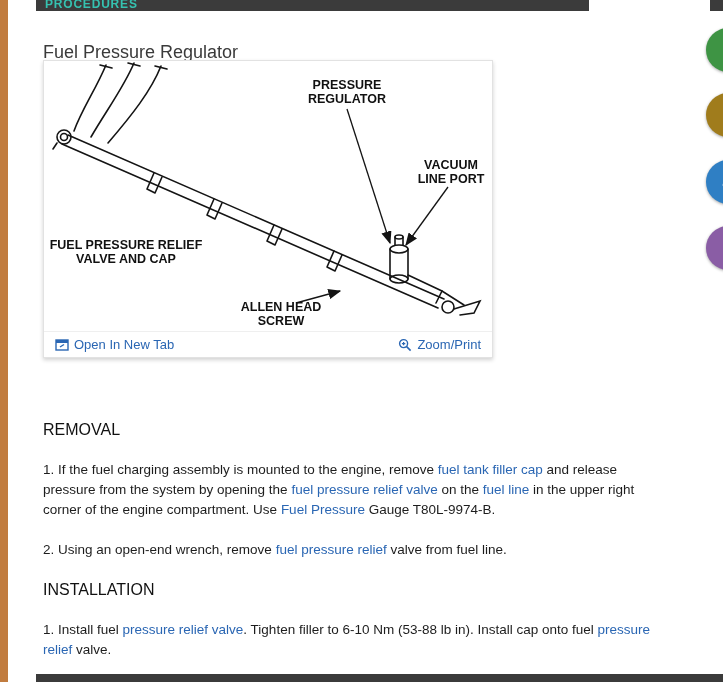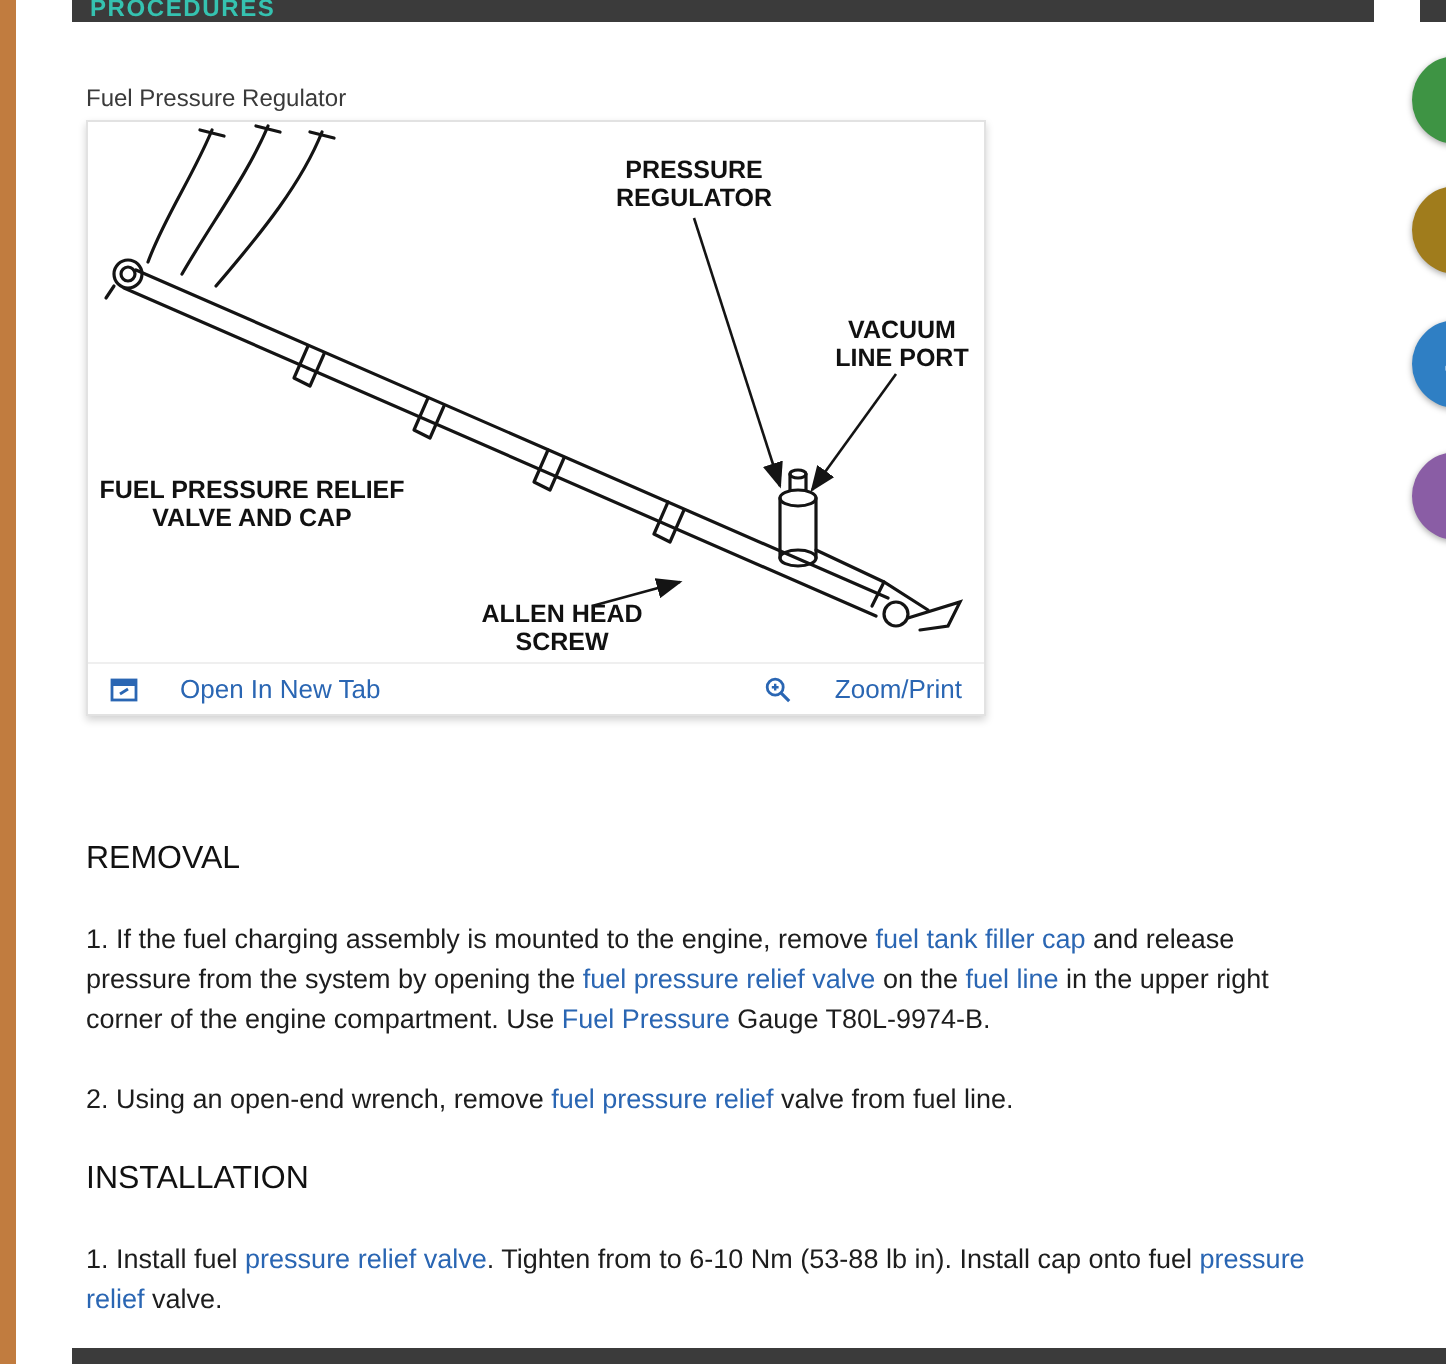--- a/index.html
+++ b/index.html
@@ -1,32 +1,32 @@
 <!DOCTYPE html>
 <html><head>
 <meta charset="utf-8">
 <style>
   *{margin:0;padding:0;box-sizing:border-box}
   html,body{width:723px;height:682px;overflow:hidden;background:#fff;
     font-family:"Liberation Sans",sans-serif;position:relative}
   .accent-strip{position:absolute;left:0;top:0;width:8px;height:682px;background:#c17c3f}
-  .top-bar{position:absolute;left:36px;top:0;width:651px;height:11px;background:#3b3b3b;overflow:hidden}
+  .top-bar{position:absolute;left:36px;top:0;width:553px;height:11px;background:#3b3b3b;overflow:hidden}
   .top-bar .bar-label{position:absolute;left:9px;top:-3px;font-size:12px;font-weight:bold;
     letter-spacing:.8px;color:#35c2b0;white-space:nowrap}
   .header-right-block{position:absolute;left:710px;top:0;width:13px;height:11px;background:#3b3b3b}
   .bottom-bar{position:absolute;left:36px;top:674px;width:687px;height:8px;background:#3b3b3b}
 
-  .fig-title{position:absolute;left:43px;top:42px;font-size:12px;color:#3a3a3a}
+  .fig-title{position:absolute;left:43px;top:42px;font-size:18px;color:#3a3a3a}
 
   .figure-box{position:absolute;left:43px;top:60px;width:450px;background:#d946ef;
     border:1px solid #e2e2e2;box-shadow:0 2px 4px rgba(0,0,0,.18)}
   .diagram{display:block;background:#fff}
   .fig-toolbar{display:flex;justify-content:space-between;align-items:center;height:26px;
     border-top:1px solid #efefef;padding:0 11px;background:#fff}
-  .fig-link{display:flex;align-items:center;gap:21px;font-size:13px;color:#2a66b3;
+  .fig-link{display:flex;align-items:center;gap:5px;font-size:13px;color:#2a66b3;
     text-decoration:none;cursor:pointer}
   .fig-link svg{flex:0 0 auto}
 
   .procedure{position:absolute;left:43px;top:420px;width:630px;font-size:13.5px;
     line-height:20px;color:#1d1d1d}
   .procedure .heading{font-weight:normal;margin-bottom:20px;color:#111;font-size:16px}
   .procedure .para{margin-bottom:20px}
   .txt-link{color:#2a66b3;text-decoration:none;cursor:pointer}
   .procedure strong{font-weight:normal}
 
@@ -127,21 +127,21 @@
       <span>Zoom/Print</span>
     </a>
   </div>
 </div>
 
 <div class="procedure">
     <div class="heading">REMOVAL</div>
     <p class="para"><span> 1. If the fuel charging assembly is mounted to the engine, remove </span><a href="#" class="txt-link">fuel tank filler cap</a><span> and release pressure from the system by opening the </span><a href="#" class="txt-link">fuel pressure relief valve</a><span> on the </span><a href="#" class="txt-link">fuel line</a><span> in the upper right corner of the engine compartment. Use </span><a href="#" class="txt-link">Fuel Pressure</a><span> Gauge T80L-9974-B.</span></p>
     <p class="para"><span> 2. Using an open-end wrench, remove </span><a href="#" class="txt-link">fuel pressure relief</a><span> valve from fuel line.</span></p>
     <div class="heading">INSTALLATION</div>
-    <p class="para"><span> 1. Install fuel </span><a href="#" class="txt-link">pressure relief valve</a><span>. Tighten from to </span><strong>6-10 Nm (53-88 lb in)</strong><span>. Install cap onto fuel </span><a href="#" class="txt-link">pressure relief</a><span> valve.</span></p>
+    <p class="para"><span> 1. Install fuel </span><a href="#" class="txt-link">pressure relief valve</a><span>. Tighten filler to </span><strong>6-10 Nm (53-88 lb in)</strong><span>. Install cap onto fuel </span><a href="#" class="txt-link">pressure relief</a><span> valve.</span></p>
   </div>
 
 <div class="avatar-stack">
     <div class="avatar" style="background-color: rgb(62, 148, 68);">5</div>
     <div class="avatar" style="background-color: rgb(160, 124, 28);">6</div>
     <div class="avatar" style="background-color: rgb(47, 127, 196);">4</div>
     <div class="avatar" style="background-color: rgb(138, 93, 165);">2</div>
   </div>
 
 <div class="bottom-bar"></div>

